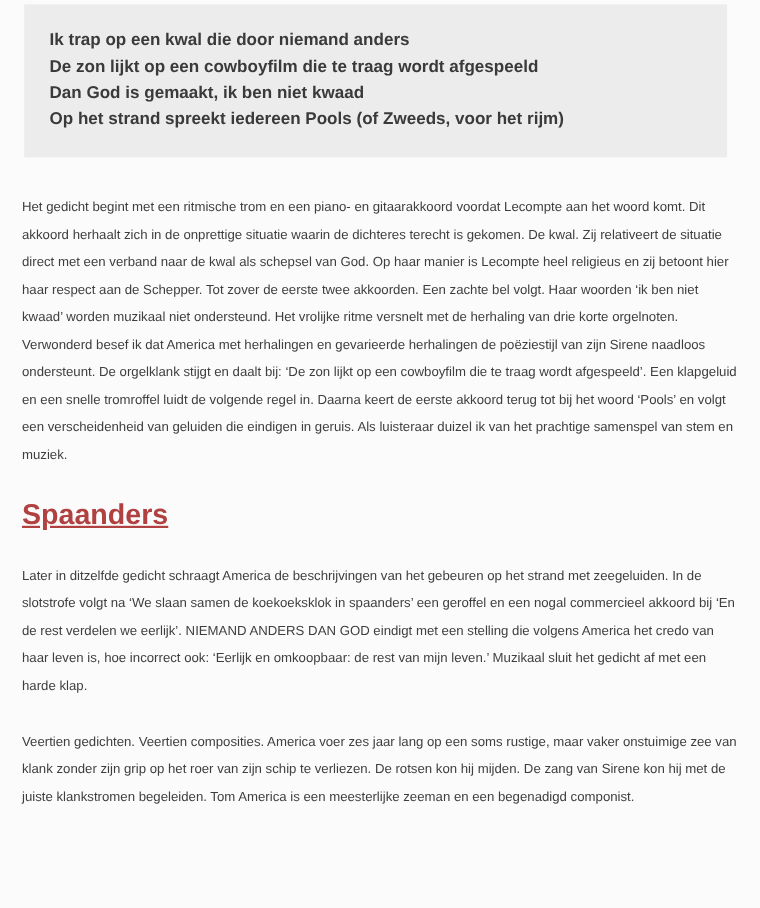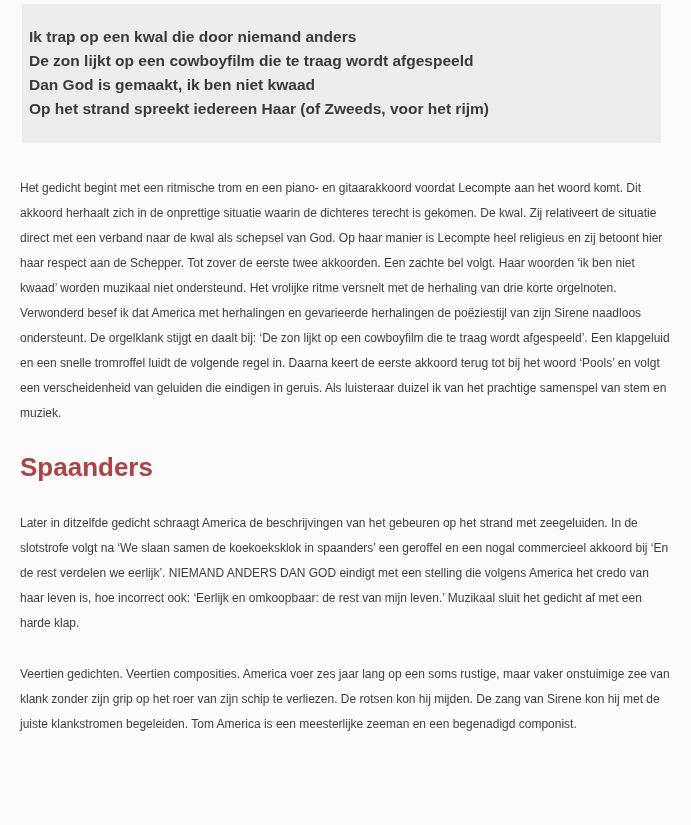--- a/index.html
+++ b/index.html
@@ -9,21 +9,21 @@
     font-family: "Liberation Sans", "DejaVu Sans", sans-serif;
     color: #3e3e3e;
     -webkit-font-smoothing: antialiased;
   }
   .page { width: 691px; overflow: hidden; }
 
   
   .poem {
     margin: 4px 30px 33px 22px;
     background: #ececec;
-    padding: 21px 24px 22px 7px;
+    padding: 21px 24px 22px 23px;
   }
   .poem-line {
     margin: 0;
     font-weight: 700;
     font-size: 15.5px;
     line-height: 24px;
     color: #3a3a3a;
   }
 
   
@@ -34,32 +34,33 @@
     color: #3e3e3e;
   }
 
   
   .section-h {
     margin: 0 21px 28px 20px;
     font-size: 26px;
     line-height: 31px;
     font-weight: 700;
     color: #b04140;
+    text-decoration: underline;
   }
 </style>
 </head>
 <body>
 
 <div class="page">
 
   <blockquote class="poem">
     <p class="poem-line">Ik trap op een kwal die door niemand anders</p>
     <p class="poem-line">De zon lijkt op een cowboyfilm die te traag wordt afgespeeld</p>
     <p class="poem-line">Dan God is gemaakt, ik ben niet kwaad</p>
-    <p class="poem-line">Op het strand spreekt iedereen Haar (of Zweeds, voor het rijm)</p>
+    <p class="poem-line">Op het strand spreekt iedereen Pools (of Zweeds, voor het rijm)</p>
   </blockquote>
 
   <p class="body-p">Het gedicht begint met een ritmische trom en een piano- en gitaarakkoord voordat Lecompte aan het woord komt. Dit akkoord herhaalt zich in de onprettige situatie waarin de dichteres terecht is gekomen. De kwal. Zij relativeert de situatie direct met een verband naar de kwal als schepsel van God. Op haar manier is Lecompte heel religieus en zij betoont hier haar respect aan de Schepper. Tot zover de eerste twee akkoorden. Een zachte bel volgt. Haar woorden ‘ik ben niet kwaad’ worden muzikaal niet ondersteund. Het vrolijke ritme versnelt met de herhaling van drie korte orgelnoten. Verwonderd besef ik dat America met herhalingen en gevarieerde herhalingen de poëziestijl van zijn Sirene naadloos ondersteunt. De orgelklank stijgt en daalt bij: ‘De zon lijkt op een cowboyfilm die te traag wordt afgespeeld’. Een klapgeluid en een snelle tromroffel luidt de volgende regel in. Daarna keert de eerste akkoord terug tot bij het woord ‘Pools’ en volgt een verscheidenheid van geluiden die eindigen in geruis. Als luisteraar duizel ik van het prachtige samenspel van stem en muziek.</p>
 
   <h2 class="section-h">Spaanders</h2>
 
   <p class="body-p">Later in ditzelfde gedicht schraagt America de beschrijvingen van het gebeuren op het strand met zeegeluiden. In de slotstrofe volgt na ‘We slaan samen de koekoeksklok in spaanders’ een geroffel en een nogal commercieel akkoord bij ‘En de rest verdelen we eerlijk’. NIEMAND ANDERS DAN GOD eindigt met een stelling die volgens America het credo van haar leven is, hoe incorrect ook: ‘Eerlijk en omkoopbaar: de rest van mijn leven.’ Muzikaal sluit het gedicht af met een harde klap.</p>
 
   <p class="body-p">Veertien gedichten. Veertien composities. America voer zes jaar lang op een soms rustige, maar vaker onstuimige zee van klank zonder zijn grip op het roer van zijn schip te verliezen. De rotsen kon hij mijden. De zang van Sirene kon hij met de juiste klankstromen begeleiden. Tom America is een meesterlijke zeeman en een begenadigd componist.</p>
 

